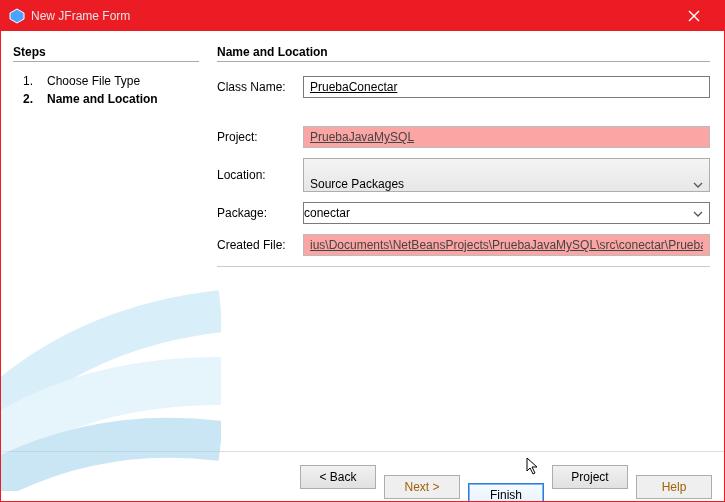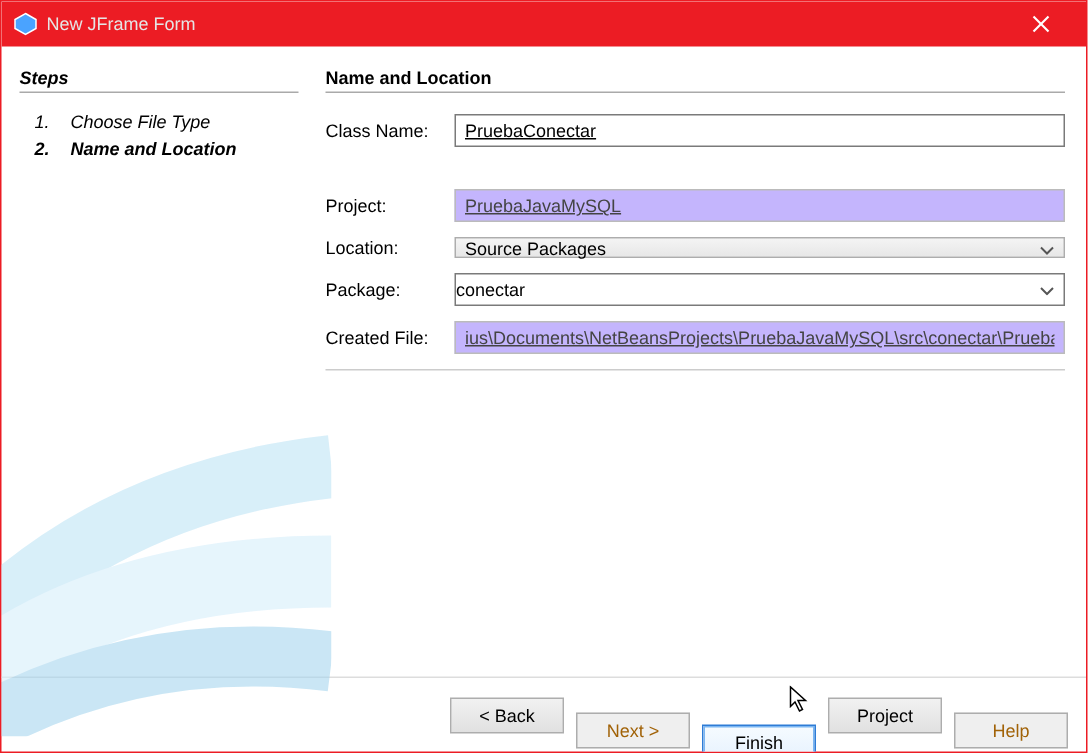--- a/index.html
+++ b/index.html
@@ -2,38 +2,38 @@
 <html><head>
 <meta charset="utf-8">
 <style>
   * { box-sizing: border-box; margin: 0; padding: 0; font-family: "Segoe UI", Tahoma, sans-serif; font-size: 12px; }
   body { background: #fff; width: 725px; height: 502px; overflow: hidden; border: 1px solid #ec1c24; }
   .titlebar { background: #ec1c24; height: 30px; display: flex; align-items: center; padding: 0 8px; color: #e5e5e5; }
   .titlebar .icon { width: 16px; height: 16px; margin-right: 6px; display: inline-flex; align-items: center; justify-content: center; }
   .titlebar .title { flex: 1; font-size: 12px; }
   .titlebar .close { width: 45px; height: 30px; display: flex; align-items: center; justify-content: center; cursor: pointer; }
   .content { display: flex; height: 420px; }
-  .sidebar { width: 210px; padding: 14px 12px 0 12px; position: relative; font-style: italic; }
+  .sidebar { width: 210px; padding: 14px 12px 0 12px; position: relative; }
   .sidebar h3 { font-size: 12px; font-weight: bold; margin-bottom: 2px; }
   .sidebar .hr { border-bottom: 1px solid #aaa; margin-bottom: 10px; }
   .sidebar ol { list-style: none; }
   .sidebar li { padding: 2px 0 2px 10px; display: flex; gap: 10px; }
   .sidebar li .num { width: 14px; }
   .sidebar li.active { font-weight: bold; }
   .deco { position:absolute; left:-40px; bottom:-40px; width:260px; height:220px; pointer-events:none; overflow:hidden; }
   .deco svg { width:100%; height:100%; opacity:0.6; }
   .main { flex: 1; padding: 14px 14px 0 6px; }
   .main h3 { font-size: 12px; font-weight: bold; margin-bottom: 2px; }
   .main .hr { border-bottom: 1px solid #aaa; margin-bottom: 14px; }
   .formrow { display: flex; align-items: center; margin-bottom: 10px; }
   .formrow label { width: 86px; }
   .formrow .field { flex: 1; }
   .formrow input[type=text] { width: 100%; height: 22px; padding: 2px 6px; border: 1px solid #7a7a7a; background: #fff; font-size: 12px; text-decoration: underline; }
-  .formrow input[readonly] { background: #c4b5fd; color: #444; border: 1px solid #bbb; }
-  .formrow .select { width:100%; height:14px; border:1px solid #adadad; background:linear-gradient(#f4f4f4,#e7e7e7); display:flex; align-items:flex-start; padding:0 6px; position:relative; cursor:pointer;}
+  .formrow input[readonly] { background: #fca5a5; color: #444; border: 1px solid #bbb; }
+  .formrow .select { width:100%; height:34px; border:1px solid #adadad; background:linear-gradient(#f4f4f4,#e7e7e7); display:flex; align-items:flex-end; padding:0 6px; position:relative; cursor:pointer;}
   .formrow .select .chev { position:absolute; right:6px; }
   .formrow .combo { width:100%; height:22px; border:1px solid #7a7a7a; background:#fff; display:flex; align-items:center; padding:0 0; position:relative; cursor:pointer;}
   .formrow .combo .chev { position:absolute; right:6px; }
   .gap { height: 18px; }
   .hr2 { border-bottom: 1px solid #ccc; margin-top: 8px; }
   .footer { height: 50px; border-top: 1px solid #ddd; display:flex; align-items:center; justify-content:flex-end; padding: 0 12px; gap: 8px; }
   .btn { width: 76px; height: 24px; border: 1px solid #adadad; background: linear-gradient(#f1f1f1,#e1e1e1); cursor: pointer; font-size: 12px; }
   .btn.disabled { color: #a16207; background: #efefef; cursor: default; margin-top: 20px; }
   .btn.primary { border: 1px solid #2e7cd6; box-shadow: 0 0 0 1px #7bb6f2 inset; background: linear-gradient(#f6fbff,#e6f2fe); margin-top: 36px; }
   .cursor { position: absolute; width: 16px; height: 20px; pointer-events:none; }

